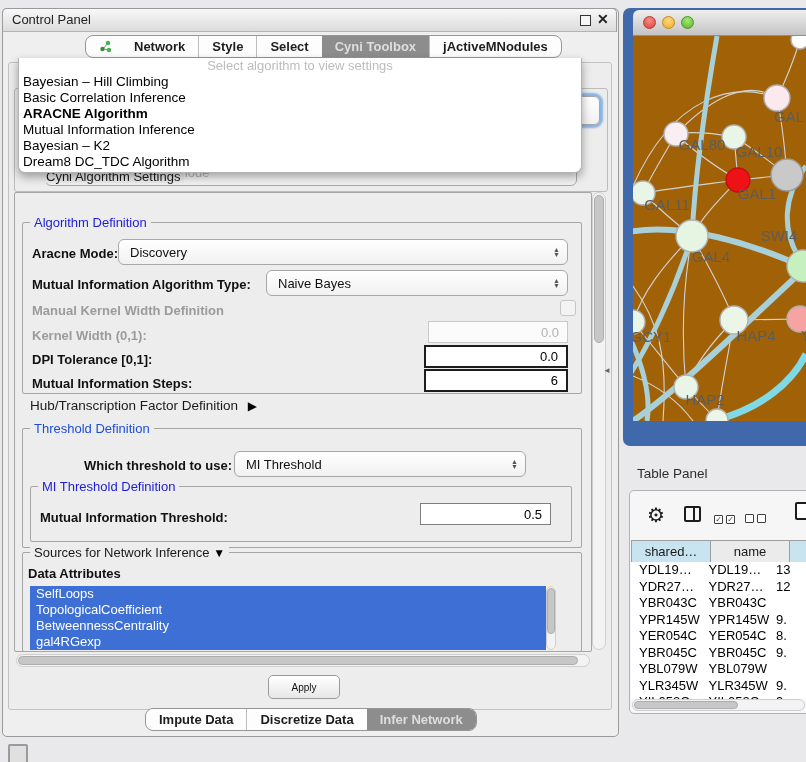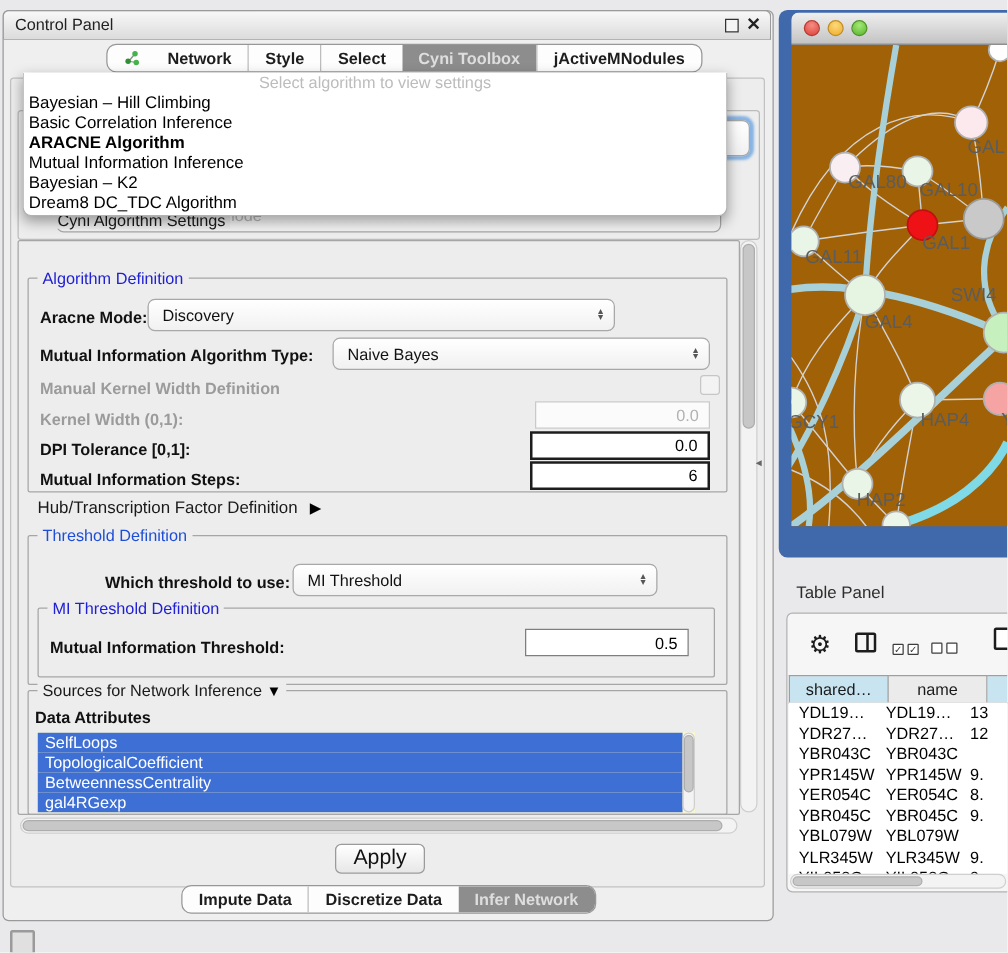--- a/index.html
+++ b/index.html
@@ -45,21 +45,21 @@
   .field.mid{border:1.5px solid #7e7e7e;}
   .chk{width:14px;height:14px;border:1px solid #c6c6c6;border-radius:3px;background:#f3f3f3;}
   
   .sb-track{background:#f3f3f3;border:1px solid #cfcfcf;box-sizing:border-box;border-radius:7px;}
   .sb-thumb{background:#c7c7c7;border:1px solid #adadad;border-radius:6px;box-sizing:border-box;}
   
   .attr-list{background:#fef9c3;overflow:hidden;}
   .attr-item{height:16px;line-height:16px;background:#3e6fd4;color:#fff;padding-left:6px;font-size:13px;width:516px;box-sizing:border-box;}
   
   .btn{background:linear-gradient(#ffffff,#e7e7e7);border:1px solid #9a9a9a;border-radius:5px;
-       display:flex;justify-content:center;font-size:17px;color:#111;}
+       display:flex;align-items:center;justify-content:center;font-size:10px;color:#111;}
   
   .net-win{left:623px;top:8px;width:183px;height:438px;background:#3f69ab;border-radius:7px 0 0 7px;}
   .net-titlebar{left:633px;top:10px;width:173px;height:26px;background:linear-gradient(#efefef,#c3c3c3);
                 border-bottom:1px solid #8e8e8e;border-radius:6px 0 0 0;box-sizing:border-box;}
   .tl{width:13px;height:13px;border-radius:50%;box-sizing:border-box;}
   .tl.red{background:radial-gradient(circle at 50% 30%,#f58d84,#dd3f35);border:1px solid #b53b32;}
   .tl.yel{background:radial-gradient(circle at 50% 30%,#fcd97c,#efab28);border:1px solid #c08c24;}
   .tl.grn{background:radial-gradient(circle at 50% 30%,#a4e876,#56b42a);border:1px solid #4f9427;}
   .net-canvas{left:633px;top:36px;width:173px;height:385px;background:#a16207;overflow:hidden;}
   
@@ -139,21 +139,21 @@
   <div class="abs grp" style="left:14px;top:192px;width:576px;height:458px;"></div>
   <div class="abs grp-title t-black" style="left:22px;top:170px;margin-left:20px;">Cyni Algorithm Settings</div>
 
   <div class="abs sb-track" style="left:592px;top:192px;width:14px;height:458px;"></div>
   <div class="abs sb-thumb" style="left:594px;top:195px;width:10px;height:148px;"></div>
 
   <div class="abs grp" style="left:22px;top:222px;width:558px;height:170px;"></div>
   <div class="abs grp-title t-blue" style="left:30px;top:216px;">Algorithm Definition</div>
 
   <div class="abs lbl" style="left:32px;top:246px;">Aracne Mode:</div>
-  <div class="abs combo" style="left:118px;top:239px;width:374px;height:26px;">
+  <div class="abs combo" style="left:118px;top:239px;width:450px;height:26px;">
     <span>Discovery</span>
     <span class="stepper">▲<br>▼</span>
   </div>
 
   <div class="abs lbl" style="left:32px;top:277px;">Mutual Information Algorithm Type:</div>
   <div class="abs combo" style="left:266px;top:270px;width:302px;height:26px;">
     <span>Naive Bayes</span>
     <span class="stepper">▲<br>▼</span>
   </div>
 

